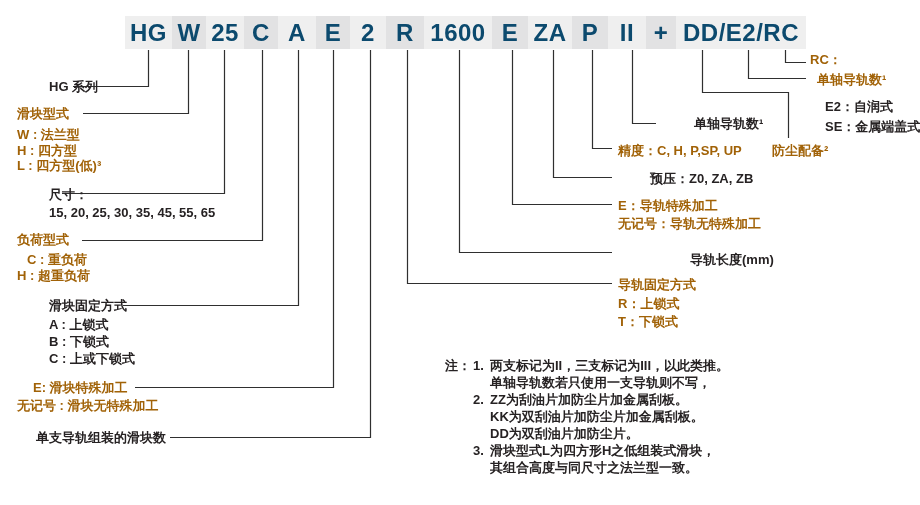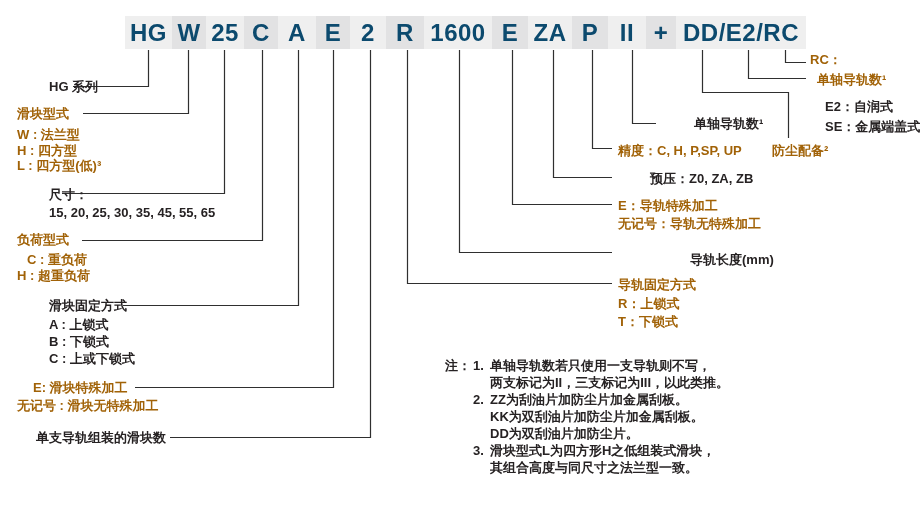--- a/index.html
+++ b/index.html
@@ -114,22 +114,22 @@
   <div class="lbl blue" style="left:618px;top:277px;">导轨固定方式</div>
   <div class="lbl blue" style="left:618px;top:296px;">R：上锁式</div>
   <div class="lbl blue" style="left:618px;top:314px;">T：下锁式</div>
 
   <div class="notes">
     <span class="prefix">注：</span>
     <div>
       <div class="note-item">
         <span class="num">1.</span>
         <div>
+          <div>两支标记为II，三支标记为III，以此类推。</div>
           <div>单轴导轨数若只使用一支导轨则不写，</div>
-          <div>两支标记为II，三支标记为III，以此类推。</div>
         </div>
       </div>
       <div class="note-item">
         <span class="num">2.</span>
         <div>
           <div>ZZ为刮油片加防尘片加金属刮板。</div>
           <div>KK为双刮油片加防尘片加金属刮板。</div>
           <div>DD为双刮油片加防尘片。</div>
         </div>
       </div>

